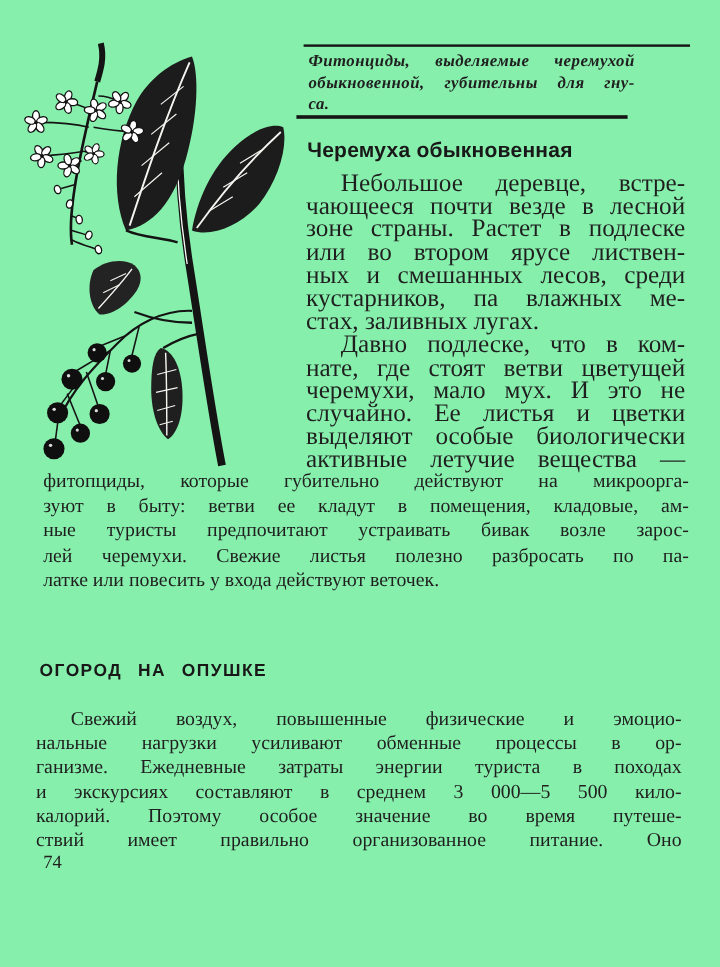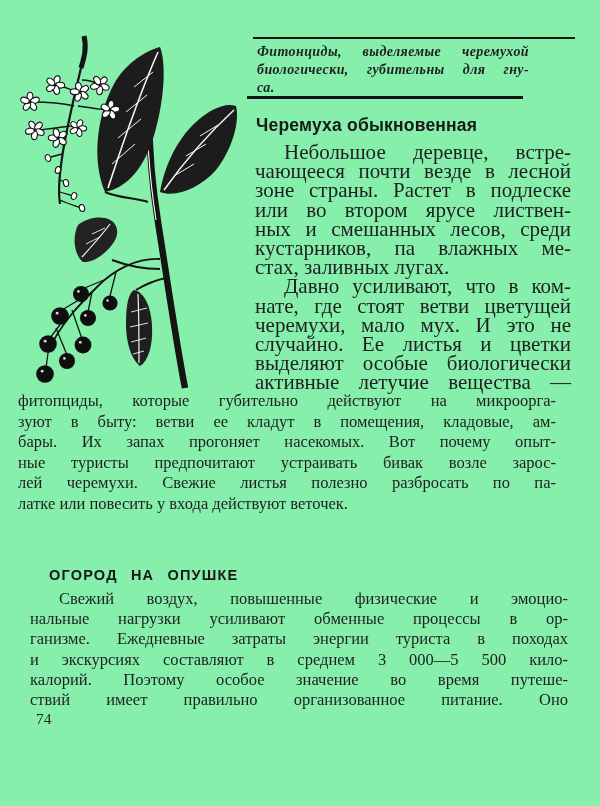--- a/index.html
+++ b/index.html
@@ -23,25 +23,25 @@
 
   .h1 {
     position:absolute; left:256px; top:115px; margin:0;
     font-family:"Liberation Sans", sans-serif; font-weight:bold;
     font-size:17.5px; letter-spacing:0.2px; color:#181818;
   }
 
   .column { position:absolute; left:255px; top:143px; width:316px;
     font-size:21px; line-height:19.2px; }
 
-  .wide1 { position:absolute; left:18px; top:391px; width:538px;
+  .wide1 { position:absolute; left:36px; top:391px; width:538px;
     font-size:16.5px; line-height:20.6px; }
 
   .h2 {
-    position:absolute; left:33px; top:551px; margin:16px;
+    position:absolute; left:33px; top:551px; margin:0;
     font-family:"Liberation Sans", sans-serif; font-weight:bold;
     font-size:14.5px; letter-spacing:1.2px; word-spacing:8px; color:#181818;
   }
 
   .wide2 { position:absolute; left:30px; top:589px; width:538px;
     font-size:16.5px; line-height:20.2px; }
 
   .pageno { position:absolute; left:36px; top:710px; font-size:15.5px;text-align:center; }
 
   .para .line { text-align:justify; text-align-last:justify; text-justify:inter-word; }
@@ -146,51 +146,50 @@
     <use href="#berry" transform="translate(80,296)"></use>
     <use href="#berry" transform="translate(40,322) scale(1.1)"></use>
     <use href="#berry" transform="translate(75,323) scale(1.05)"></use>
     <use href="#berry" transform="translate(59,339)"></use>
     <use href="#berry" transform="translate(37,352) scale(1.1)"></use>
   </svg>
 
   <div class="rule rule-top"></div>
   <div class="caption para last-left">
       <div class="line">Фитонциды, выделяемые черемухой</div>
-      <div class="line">биологически, губительны для гну-</div>
+      <div class="line">обыкновенной, губительны для гну-</div>
       <div class="line">са.</div>
     </div>
   <div class="rule rule-bottom"></div>
 
   <h1 class="h1">Черемуха обыкновенная</h1>
 
   <div class="column">
     <div class="para indent last-left">
         <div class="line">Небольшое деревце, встре-</div>
         <div class="line">чающееся почти везде в лесной</div>
         <div class="line">зоне страны. Растет в подлеске</div>
         <div class="line">или во втором ярусе листвен-</div>
         <div class="line">ных и смешанных лесов, среди</div>
         <div class="line">кустарников, па влажных ме-</div>
         <div class="line">стах, заливных лугах.</div>
       </div>
     <div class="para indent">
-        <div class="line">Давно усиливают, что в ком-</div>
+        <div class="line">Давно подлеске, что в ком-</div>
         <div class="line">нате, где стоят ветви цветущей</div>
         <div class="line">черемухи, мало мух. И это не</div>
         <div class="line">случайно. Ее листья и цветки</div>
         <div class="line">выделяют особые биологически</div>
         <div class="line">активные летучие вещества —</div>
       </div>
   </div>
 
   <div class="wide1 para last-left">
       <div class="line">фитопциды, которые губительно действуют на микроорга-</div>
       <div class="line">зуют в быту: ветви ее кладут в помещения, кладовые, ам-</div>
-      <div class="line">бары. Их запах прогоняет насекомых. Вот почему опыт-</div>
       <div class="line">ные туристы предпочитают устраивать бивак возле зарос-</div>
       <div class="line">лей черемухи. Свежие листья полезно разбросать по па-</div>
       <div class="line">латке или повесить у входа действуют веточек.</div>
     </div>
 
   <h2 class="h2">ОГОРОД НА ОПУШКЕ</h2>
 
   <div class="wide2 para indent">
       <div class="line">Свежий воздух, повышенные физические и эмоцио-</div>
       <div class="line">нальные нагрузки усиливают обменные процессы в ор-</div>

